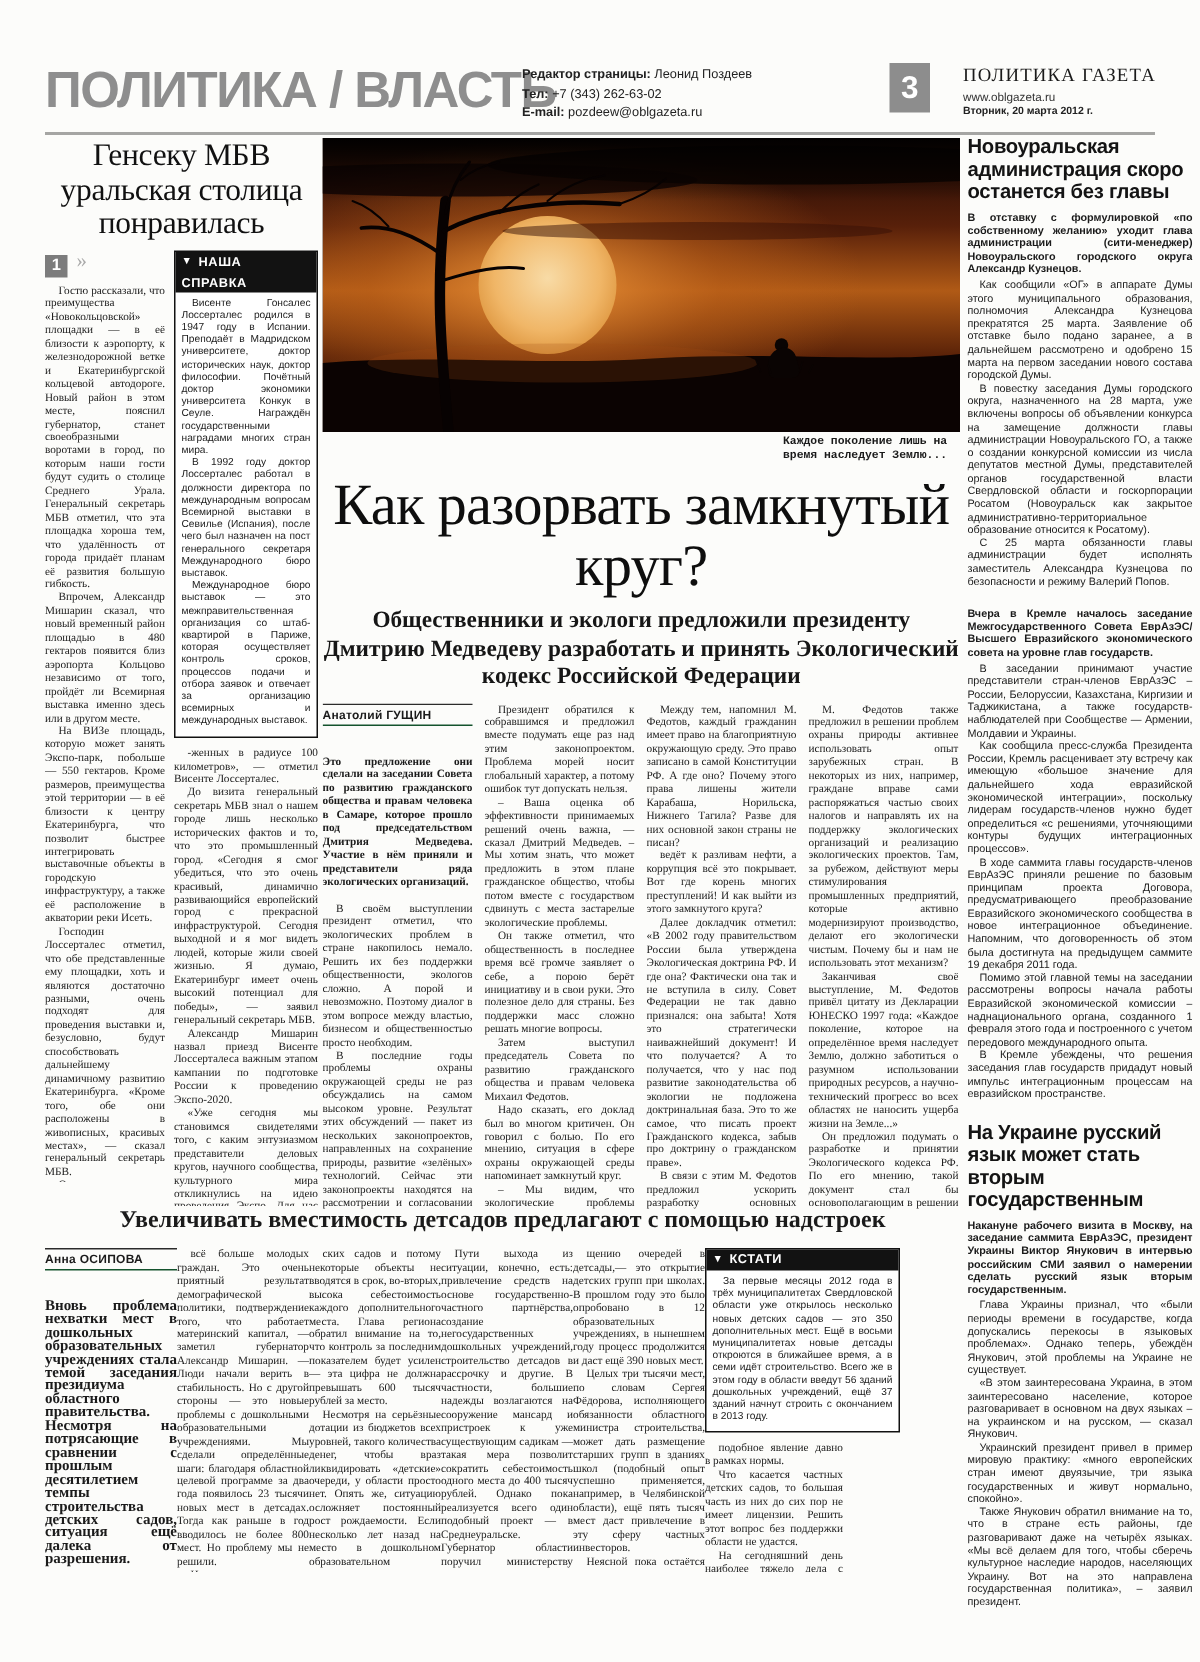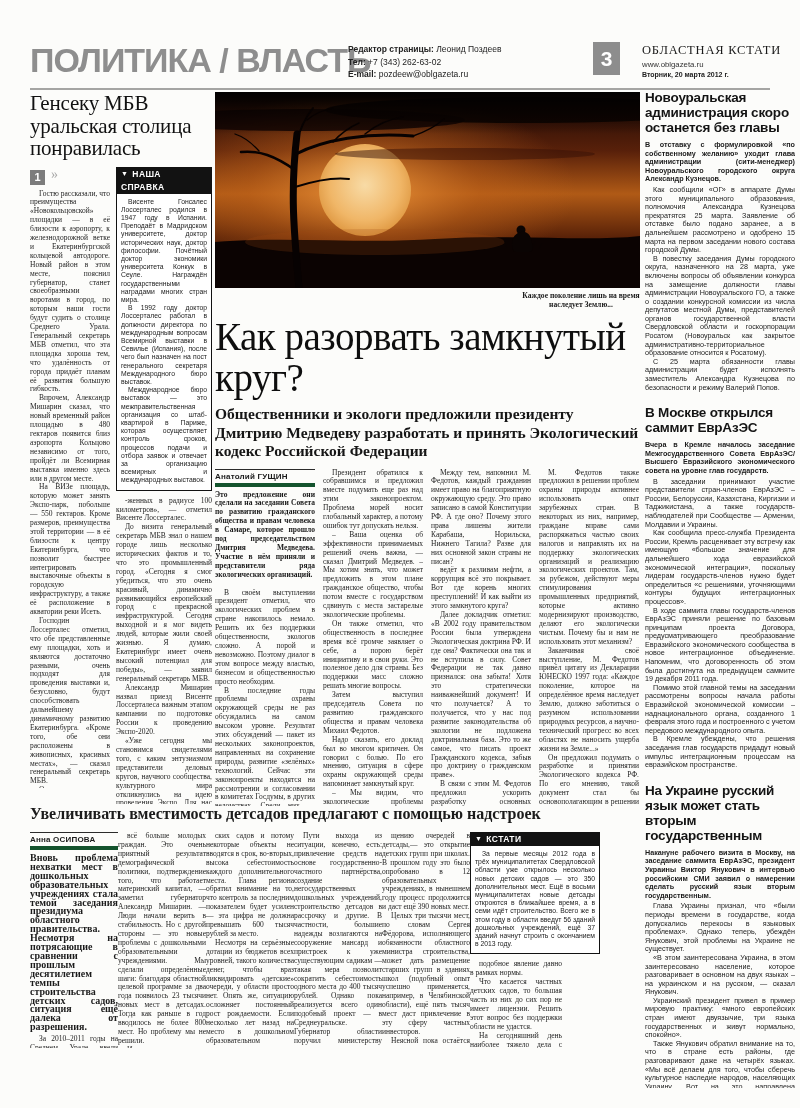--- a/index.html
+++ b/index.html
@@ -2,41 +2,41 @@
 <html lang="ru"><head>
 <meta charset="utf-8">
 <style>
   * { box-sizing: border-box; margin: 0; padding: 0; }
   html,body { background:#e8e8e4; }
   .page {
     position: relative; width: 800px; height: 1108px;
     background: #fcfcfa; color:#1b1b1b; overflow: hidden;
     font-family: "Liberation Serif","DejaVu Serif",serif;
   }
-  .serif { font-family:"Liberation Serif","DejaVu Serif",serif; }
+  .serif { font-family:"Liberation Serif","DejaVu Serif",serif;text-align:center; }
   .sans  { font-family:"Liberation Sans","DejaVu Sans",sans-serif; }
 
   
   .hdr { position:absolute; left:30px; top:40px; width:740px; height:46px; display:flex; align-items:flex-start; }
   .section-title { font-family:"Liberation Sans",sans-serif; font-weight:700; font-size:34px; line-height:40px; letter-spacing:-1px; color:#8e8e8e; white-space:nowrap; width:318px; }
   .editor-block { font-family:"Liberation Sans",sans-serif; font-size:8.5px; line-height:12.5px; color:#222; width:190px; padding-top:3px; }
   .editor-block .b { font-weight:700; }
   .hdr-spacer { flex:1; }
   .page-number { width:27px; height:33px; background:#8d8d8d; color:#fff; font-family:"Liberation Sans",sans-serif; font-weight:700; font-size:21px; line-height:33px; text-align:center; margin-top:2px; }
   .brand { width:128px; margin-left:22px; padding-top:3px; }
   .brand-name { font-family:"Liberation Serif",serif; font-size:12.5px; letter-spacing:0.8px; color:#1a1a1a; white-space:nowrap; }
   .brand-site { font-family:"Liberation Sans",sans-serif; font-size:7.8px; color:#333; margin-top:2px; }
   .brand-date { font-family:"Liberation Sans",sans-serif; font-size:7px; font-weight:700; color:#222; margin-top:2px; }
   .header-rule { position:absolute; left:30px; width:740px; top:88px; border-top:2px solid #a5a5a3; }
 
   
   .body { font-size:7.5px; line-height:8.9px; text-align:justify; color:#1c1c1c; overflow:hidden; }
   .body p { margin:0; text-indent:9px; }
   .lead { font-weight:700; text-align:justify; }
-  .byline { font-family:"Liberation Sans",sans-serif; font-weight:700; font-size:8px; letter-spacing:.2px; border-top:1px solid #2b2b2b; border-bottom:4px solid #14532d; padding:2px 0; margin-bottom:4px; }
+  .byline { font-family:"Liberation Sans",sans-serif; font-weight:700; font-size:8px; letter-spacing:.2px; border-top:1px solid #2b2b2b; border-bottom:1px solid #14532d; padding:2px 0; margin-bottom:20px; }
 
   
   .infobox { border:1px solid #111; background:#fff; }
   .infobox-head { background:#121212; color:#fff; font-family:"Liberation Sans",sans-serif; font-weight:700; font-size:8.5px; line-height:13px; padding:0 4px; letter-spacing:.4px; }
   .infobox-head .tri { font-size:7px; margin-right:4px; position:relative; top:-1px; }
   .infobox-body { padding:4px 4px 5px; font-family:"Liberation Sans",sans-serif; font-size:6.8px; line-height:8.2px; text-align:justify; }
   .infobox-body p { margin:0; text-indent:7px; }
 
   
   .expo { position:absolute; left:30px; top:92px; width:182px; height:712px; overflow:hidden; }
@@ -48,21 +48,21 @@
   .cont-num { display:inline-block; width:15px; height:15px; background:#7c7c7c; color:#fff; text-align:center; font-family:"Liberation Sans",sans-serif; font-weight:700; font-size:11px; line-height:15px; }
   .cont-chevron { color:#a9a9a9; font-size:14px; line-height:15px; vertical-align:top; margin-left:2px; }
   .expo-colA .body { height:598px; }
   .expo-colB .infobox { margin-bottom:6px; }
   .expo-colB .body { height:420px; }
 
   
   .center { position:absolute; left:215px; top:92px; width:425px; height:714px; overflow:hidden; }
   .photo { width:425px; height:196px; display:block; background:#140502; }
   .caption-row { position:relative; height:27px; }
-  .photo-caption { position:absolute; right:0; top:3px; width:118px; font-family:Liberation Serif, serif; font-weight:700; font-size:7.6px; line-height:9px; color:#1a1a1a; text-align:center; }
+  .photo-caption { position:absolute; right:0; top:3px; width:118px; font-family:Liberation Mono, monospace; font-weight:700; font-size:7.6px; line-height:9px; color:#1a1a1a; text-align:left; }
   .center h1 { font-size:39px; line-height:41px; font-weight:400; color:#0e0e0e; letter-spacing:-0.5px; margin-top:1px; }
   .center .subtitle { font-size:15.5px; line-height:18.5px; font-weight:700; color:#161616; margin-top:7px; }
   .eco-cols { display:flex; gap:8px; margin-top:8px; height:341px; overflow:hidden; }
   .eco-col { width:100px; }
   .eco-col .lead { font-size:7.5px; line-height:8.9px; margin-bottom:3px; }
 
   
   .sidebar { position:absolute; left:645px; top:90px; width:150px; height:998px; overflow:hidden; font-family:"Liberation Sans",sans-serif; }
   .brief { margin-bottom:13px; }
   .brief h3 { font-size:13.5px; line-height:15px; font-weight:700; color:#141414; margin-bottom:6px; letter-spacing:-0.2px; }
@@ -88,21 +88,21 @@
   <header class="hdr">
     <div class="section-title">ПОЛИТИКА / ВЛАСТЬ</div>
     <div class="editor-block">
       <div><span class="b">Редактор страницы:</span> <span>Леонид Поздеев</span></div>
       <div><span class="b">Тел:</span> <span>+7 (343) 262-63-02</span></div>
       <div><span class="b">E-mail:</span> <span>pozdeew@oblgazeta.ru</span></div>
     </div>
     <div class="hdr-spacer"></div>
     <div class="page-number">3</div>
     <div class="brand">
-      <div class="brand-name">ОБЛАСТНАЯ КСТАТИ</div>
+      <div class="brand-name">ПОЛИТИКА ГАЗЕТА</div>
       <div class="brand-site">www.oblgazeta.ru</div>
       <div class="brand-date">Вторник, 20 марта 2012 г.</div>
     </div>
   </header>
   <div class="header-rule"></div>
 
   <section class="expo">
     <h2 class="serif">Генсеку МБВ уральская столица понравилась</h2>
     <div class="expo-cols">
       <div class="expo-colA">
@@ -239,21 +239,20 @@
     <article class="brief">
       <h3>Новоуральская администрация скоро останется без главы</h3>
       <div class="blead">В отставку с формулировкой «по собственному желанию» уходит глава администрации (сити-менеджер) Новоуральского городского округа Александр Кузнецов.</div>
       <div class="bbody">
           <p>Как сообщили «ОГ» в аппарате Думы этого муниципального образования, полномочия Александра Кузнецова прекратятся 25 марта. Заявление об отставке было подано заранее, а в дальнейшем рассмотрено и одобрено 15 марта на первом заседании нового состава городской Думы.</p>
           <p>В повестку заседания Думы городского округа, назначенного на 28 марта, уже включены вопросы об объявлении конкурса на замещение должности главы администрации Новоуральского ГО, а также о создании конкурсной комиссии из числа депутатов местной Думы, представителей органов государственной власти Свердловской области и госкорпорации Росатом (Новоуральск как закрытое административно-территориальное образование относится к Росатому).</p>
           <p>С 25 марта обязанности главы администрации будет исполнять заместитель Александра Кузнецова по безопасности и режиму Валерий Попов.</p>
         </div>
     </article>
     <article class="brief">
-      <h3>В Москве открылся саммит ЕврАзЭС</h3>
       <div class="blead">Вчера в Кремле началось заседание Межгосударственного Совета ЕврАзЭС/Высшего Евразийского экономического совета на уровне глав государств.</div>
       <div class="bbody">
           <p>В заседании принимают участие представители стран-членов ЕврАзЭС – России, Белоруссии, Казахстана, Киргизии и Таджикистана, а также государств-наблюдателей при Сообществе — Армении, Молдавии и Украины.</p>
           <p>Как сообщила пресс-служба Президента России, Кремль расценивает эту встречу как имеющую «большое значение для дальнейшего хода евразийской экономической интеграции», поскольку лидерам государств-членов нужно будет определиться «с решениями, уточняющими контуры будущих интеграционных процессов».</p>
           <p>В ходе саммита главы государств-членов ЕврАзЭС приняли решение по базовым принципам проекта Договора, предусматривающего преобразование Евразийского экономического сообщества в новое интеграционное объединение. Напомним, что договоренность об этом была достигнута на предыдущем саммите 19 декабря 2011 года.</p>
           <p>Помимо этой главной темы на заседании рассмотрены вопросы начала работы Евразийской экономической комиссии – наднационального органа, созданного 1 февраля этого года и построенного с учетом передового международного опыта.</p>
           <p>В Кремле убеждены, что решения заседания глав государств придадут новый импульс интеграционным процессам на евразийском пространстве.</p>
         </div>
     </article>
     <article class="brief">

